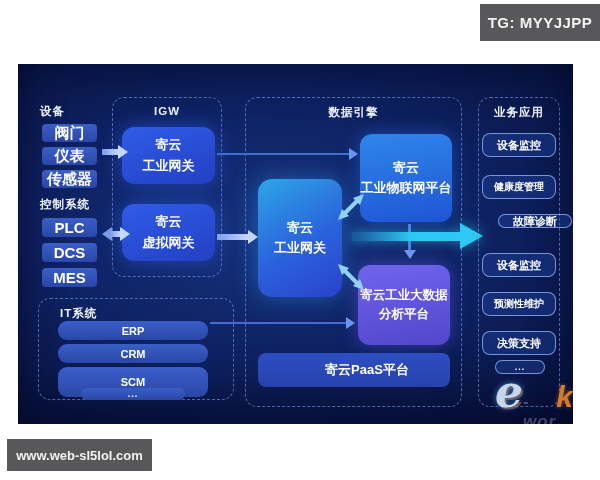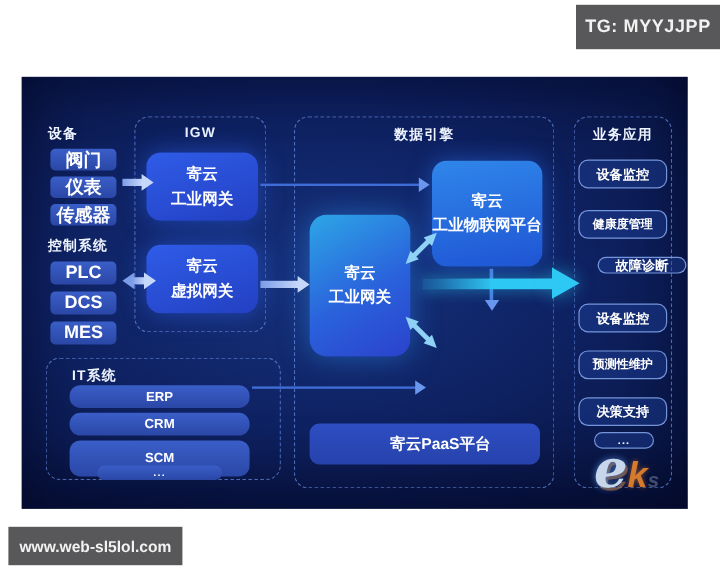--- a/index.html
+++ b/index.html
@@ -138,20 +138,24 @@
     <div class="sec-label">数据引擎</div>
   </div>
   <div class="node node-tsdb" style="left:240px;top:115px;width:84px;height:118px">
     <span>寄云</span>
     <span>工业网关</span>
   </div>
   <div class="node node-iot" style="left:342px;top:70px;width:92px;height:88px">
     <span>寄云</span>
     <span>工业物联网平台</span>
   </div>
+  <div class="node node-bigdata" style="left:340px;top:201px;width:92px;height:80px">
+    <span>寄云工业大数据</span>
+    <span>分析平台</span>
+  </div>
   <div class="node node-paas" style="left:240px;top:289px;width:192px;height:34px">
     <span>寄云PaaS平台</span>
   </div>
 
   <div class="sec" style="left:460px;top:33px;width:82px;height:310px">
     <div class="sec-label">业务应用</div>
   </div>
   <div class="pill" style="left:464px;top:69px;width:74px;height:24px">设备监控</div>
   <div class="pill" style="left:464px;top:111px;width:74px;height:24px;font-size:10px">健康度管理</div>
   <div class="pill" style="left:480px;top:150px;width:74px;height:14px">故障诊断</div>
@@ -195,18 +199,19 @@
   </svg>
 
   <div class="v-line" style="left:390px;top:160px;height:28px"></div>
   <div class="v-head" style="left:386px;top:186px"></div>
 
   <div class="big-body"></div>
   <div class="big-head"></div>
 
   <div class="logo">
     <span class="lg-e">e</span>
+      <span class="lg-f">-wor</span>
       <span class="lg-k">k</span>
       <span class="lg-f">s</span>
   </div>
 </div>
 
 <div class="plate watermark">www.web-sl5lol.com</div>
 
 </body></html>

